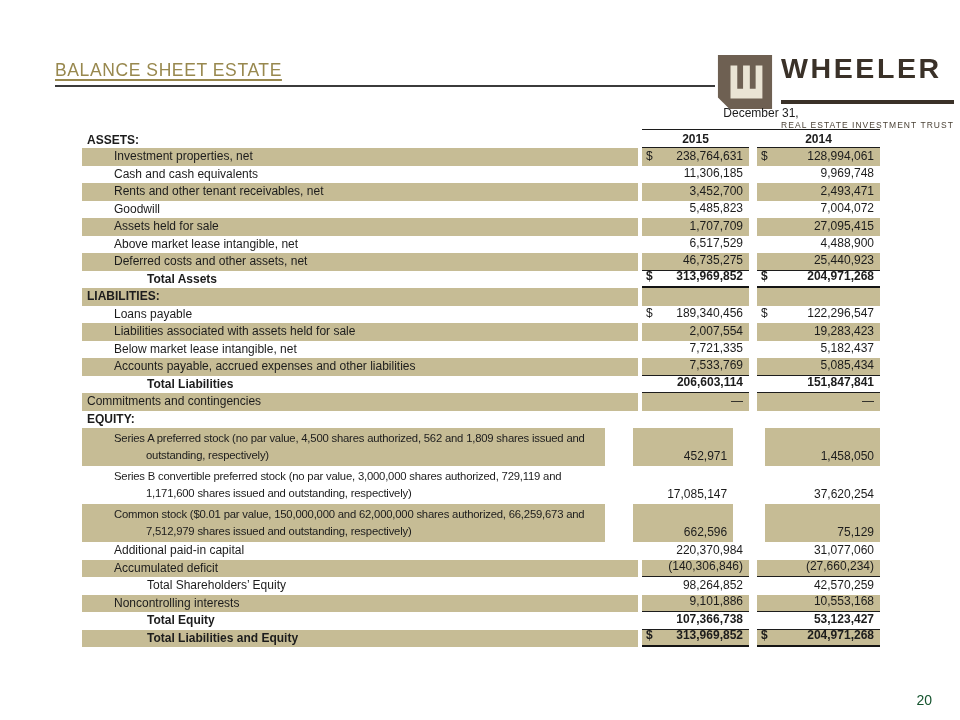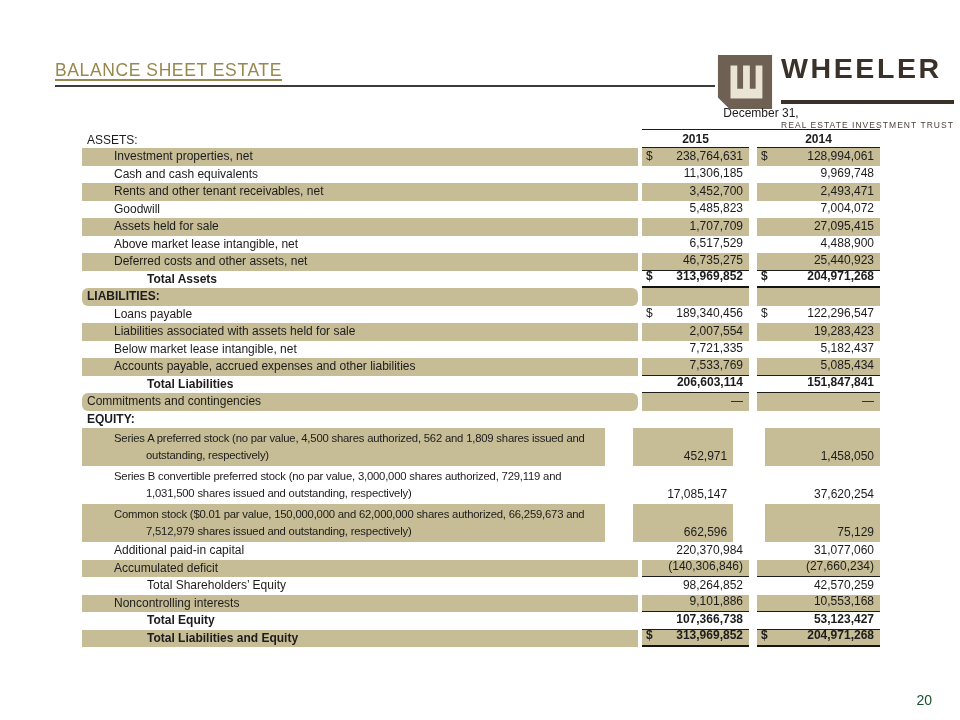--- a/index.html
+++ b/index.html
@@ -28,35 +28,35 @@
   }
   .logo-bar { height:4px; background:#3a3128; margin:4px 0 3px; }
   .logo-tagline { font-size:8.5px; letter-spacing:1.05px; color:#4c4337; white-space:nowrap; }
 
   
   .bs-table { position:absolute; left:82px; top:113px; width:798px; font-size:12px; line-height:1.25; }
   .hdr-row { display:flex; height:17px; align-items:flex-end; }
   .hdr-spacer { width:560px; }
   .hdr-date { width:238px; text-align:center; font-weight:normal; border-bottom:1.3px solid #1c1c1c; padding-bottom:8px; }
   .hdr-row2 { display:flex; height:18px; align-items:flex-end; }
-  .hdr-assets { width:556px; font-weight:normal; padding-left:5px; box-sizing:border-box; }
+  .hdr-assets { width:556px; font-weight:bold; padding-left:5px; box-sizing:border-box; }
   .hdr-y1 { width:107px; text-align:center; font-weight:bold; border-bottom:1.6px solid #1c1c1c; }
   .hdr-y2 { width:123px; text-align:center; font-weight:bold; border-bottom:1.6px solid #1c1c1c; }
   .gw1 { width:4px; } .gw2 { width:8px; }
 
   .row { display:flex; height:17.5px; }
   .row.tall { height:38px;gap:12px; }
   .row.bold { font-weight:bold; }
   .lbl {
     width:556px; box-sizing:border-box; display:flex; flex-direction:column;
     justify-content:center; white-space:nowrap; overflow:visible;
   }
   .tall .lbl { justify-content:flex-start; padding-top:2px; line-height:17px;
                font-size:11.3px; letter-spacing:-0.2px; }
-  .ind0 { padding-left:5px;border-radius:6px; } .ind1 { padding-left:32px; } .ind2 { padding-left:65px; }
+  .ind0 { padding-left:5px; } .ind1 { padding-left:32px; } .ind2 { padding-left:65px; }
   .cont { padding-left:32px; }
   .gap { width:4px; } .gap.g2 { width:8px; }
   .cell { display:flex; align-items:flex-end; box-sizing:border-box; padding-bottom:2px; }
   .cell.c1 { width:107px; } .cell.c2 { width:123px; }
   .sym { padding-left:4px; }
   .num { flex:1; text-align:right; padding-right:6px; }
   .row.shaded .lbl, .row.shaded .cell { background:#c6bc95; }
   .cell.rule-single { border-bottom:1.6px solid #1c1c1c; }
   .cell.rule-thick  { border-bottom:2.6px solid #141414; }
 
@@ -318,21 +318,21 @@
           </div>
           <div class="gap g2"></div>
           <div class="cell c2">
             <span class="sym"></span>
             <span class="num">1,458,050</span>
           </div>
         </div>
         <div class="row tall">
           <div class="lbl ind1">
             <div>Series B convertible preferred stock (no par value, 3,000,000 shares authorized, 729,119 and</div>
-            <div class="cont">1,031,500 shares issued and outstanding, respectively)</div>
+            <div class="cont">1,171,600 shares issued and outstanding, respectively)</div>
           </div>
           <div class="gap g1"></div>
           <div class="cell c1">
             <span class="sym"></span>
             <span class="num">17,085,147</span>
           </div>
           <div class="gap g2"></div>
           <div class="cell c2">
             <span class="sym"></span>
             <span class="num">37,620,254</span>

